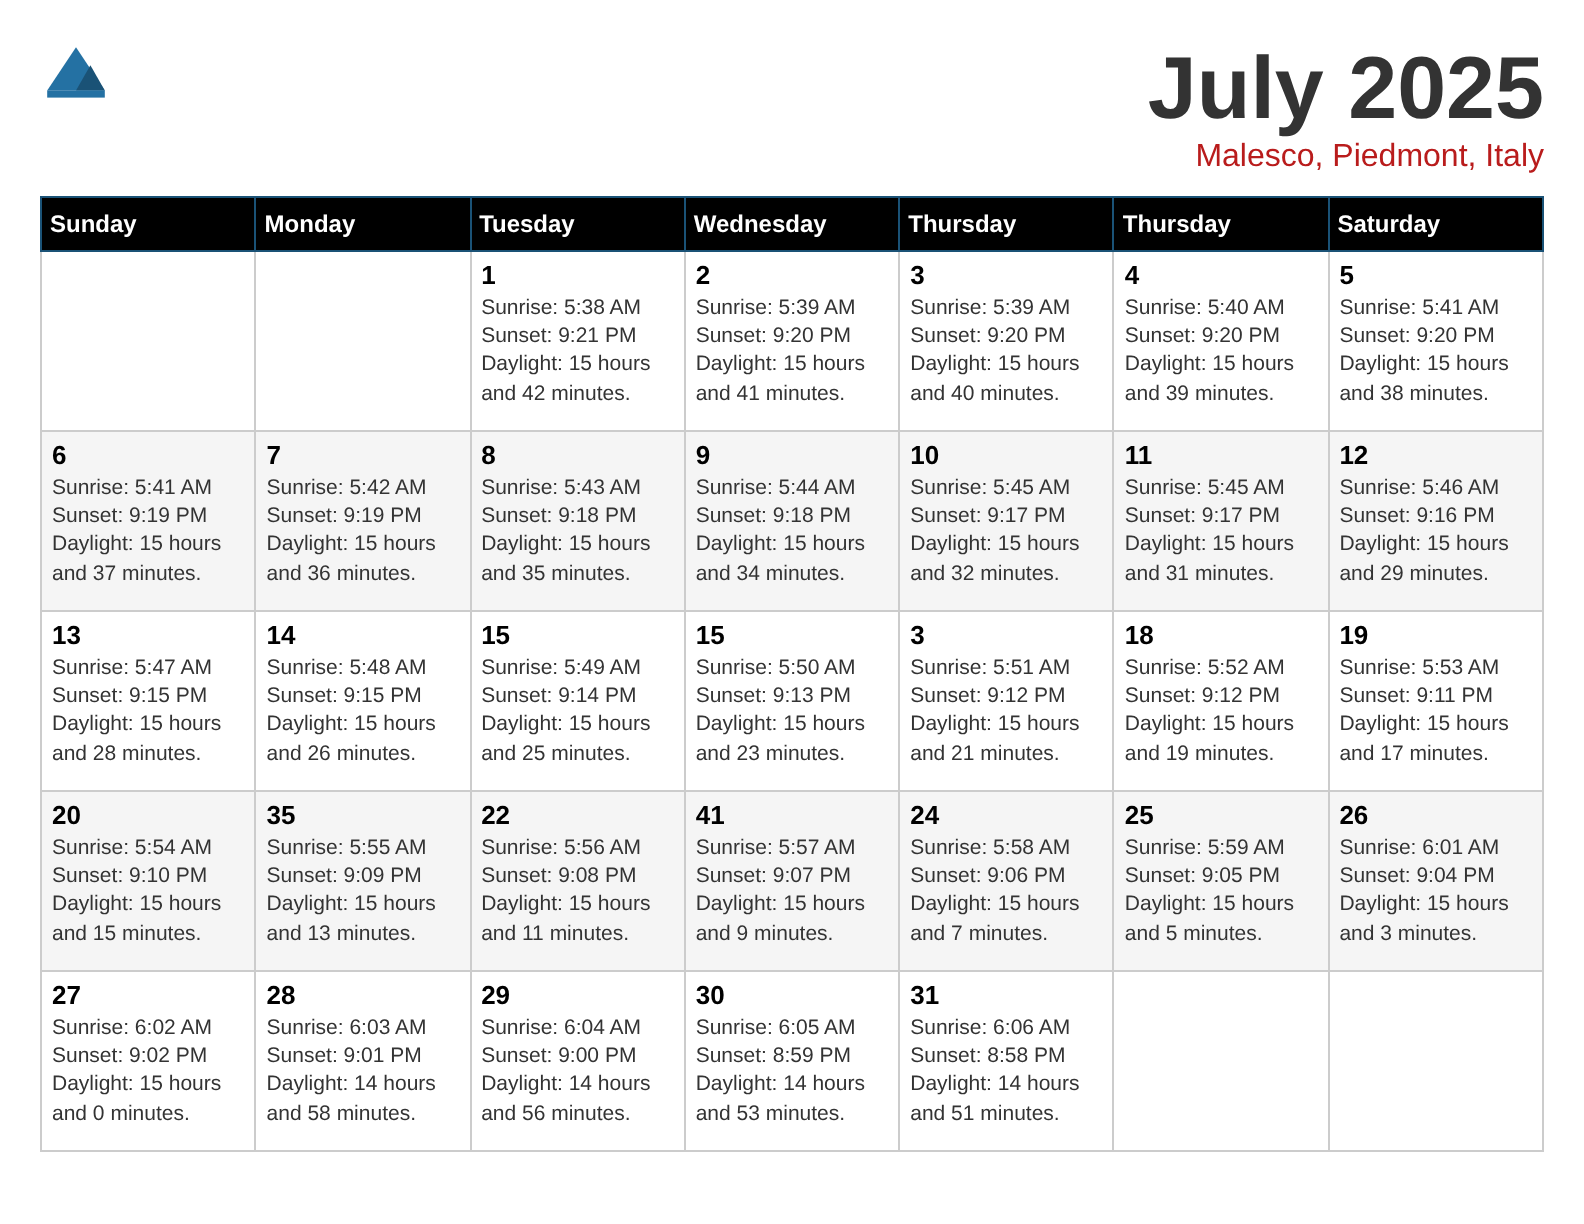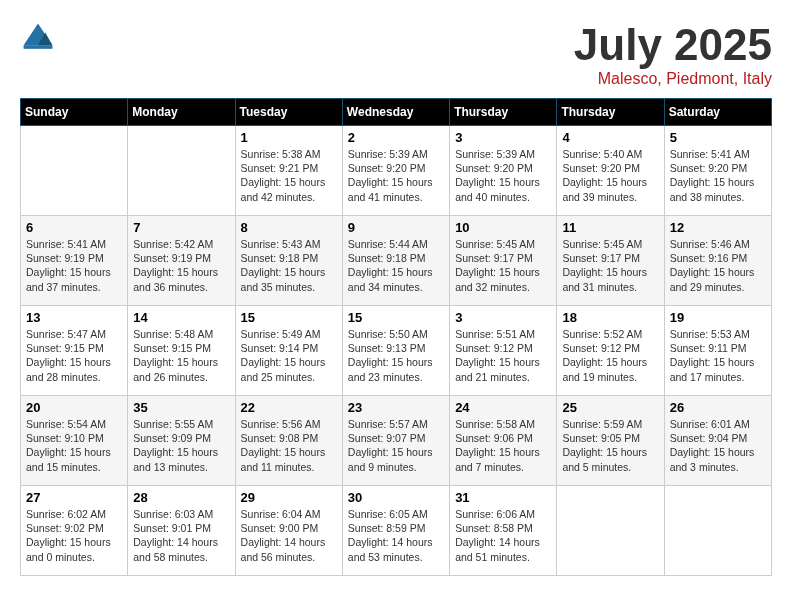--- a/index.html
+++ b/index.html
@@ -207,21 +207,21 @@
         </td>
         <td>
           <span class="day-number">35</span>
           <div class="day-info">Sunrise: 5:55 AM<br>Sunset: 9:09 PM<br>Daylight: 15 hours<br>and 13 minutes.</div>
         </td>
         <td>
           <span class="day-number">22</span>
           <div class="day-info">Sunrise: 5:56 AM<br>Sunset: 9:08 PM<br>Daylight: 15 hours<br>and 11 minutes.</div>
         </td>
         <td>
-          <span class="day-number">23</span>
+          <span class="day-number">41</span>
           <div class="day-info">Sunrise: 5:57 AM<br>Sunset: 9:07 PM<br>Daylight: 15 hours<br>and 9 minutes.</div>
         </td>
         <td>
           <span class="day-number">24</span>
           <div class="day-info">Sunrise: 5:58 AM<br>Sunset: 9:06 PM<br>Daylight: 15 hours<br>and 7 minutes.</div>
         </td>
         <td>
           <span class="day-number">25</span>
           <div class="day-info">Sunrise: 5:59 AM<br>Sunset: 9:05 PM<br>Daylight: 15 hours<br>and 5 minutes.</div>
         </td>

